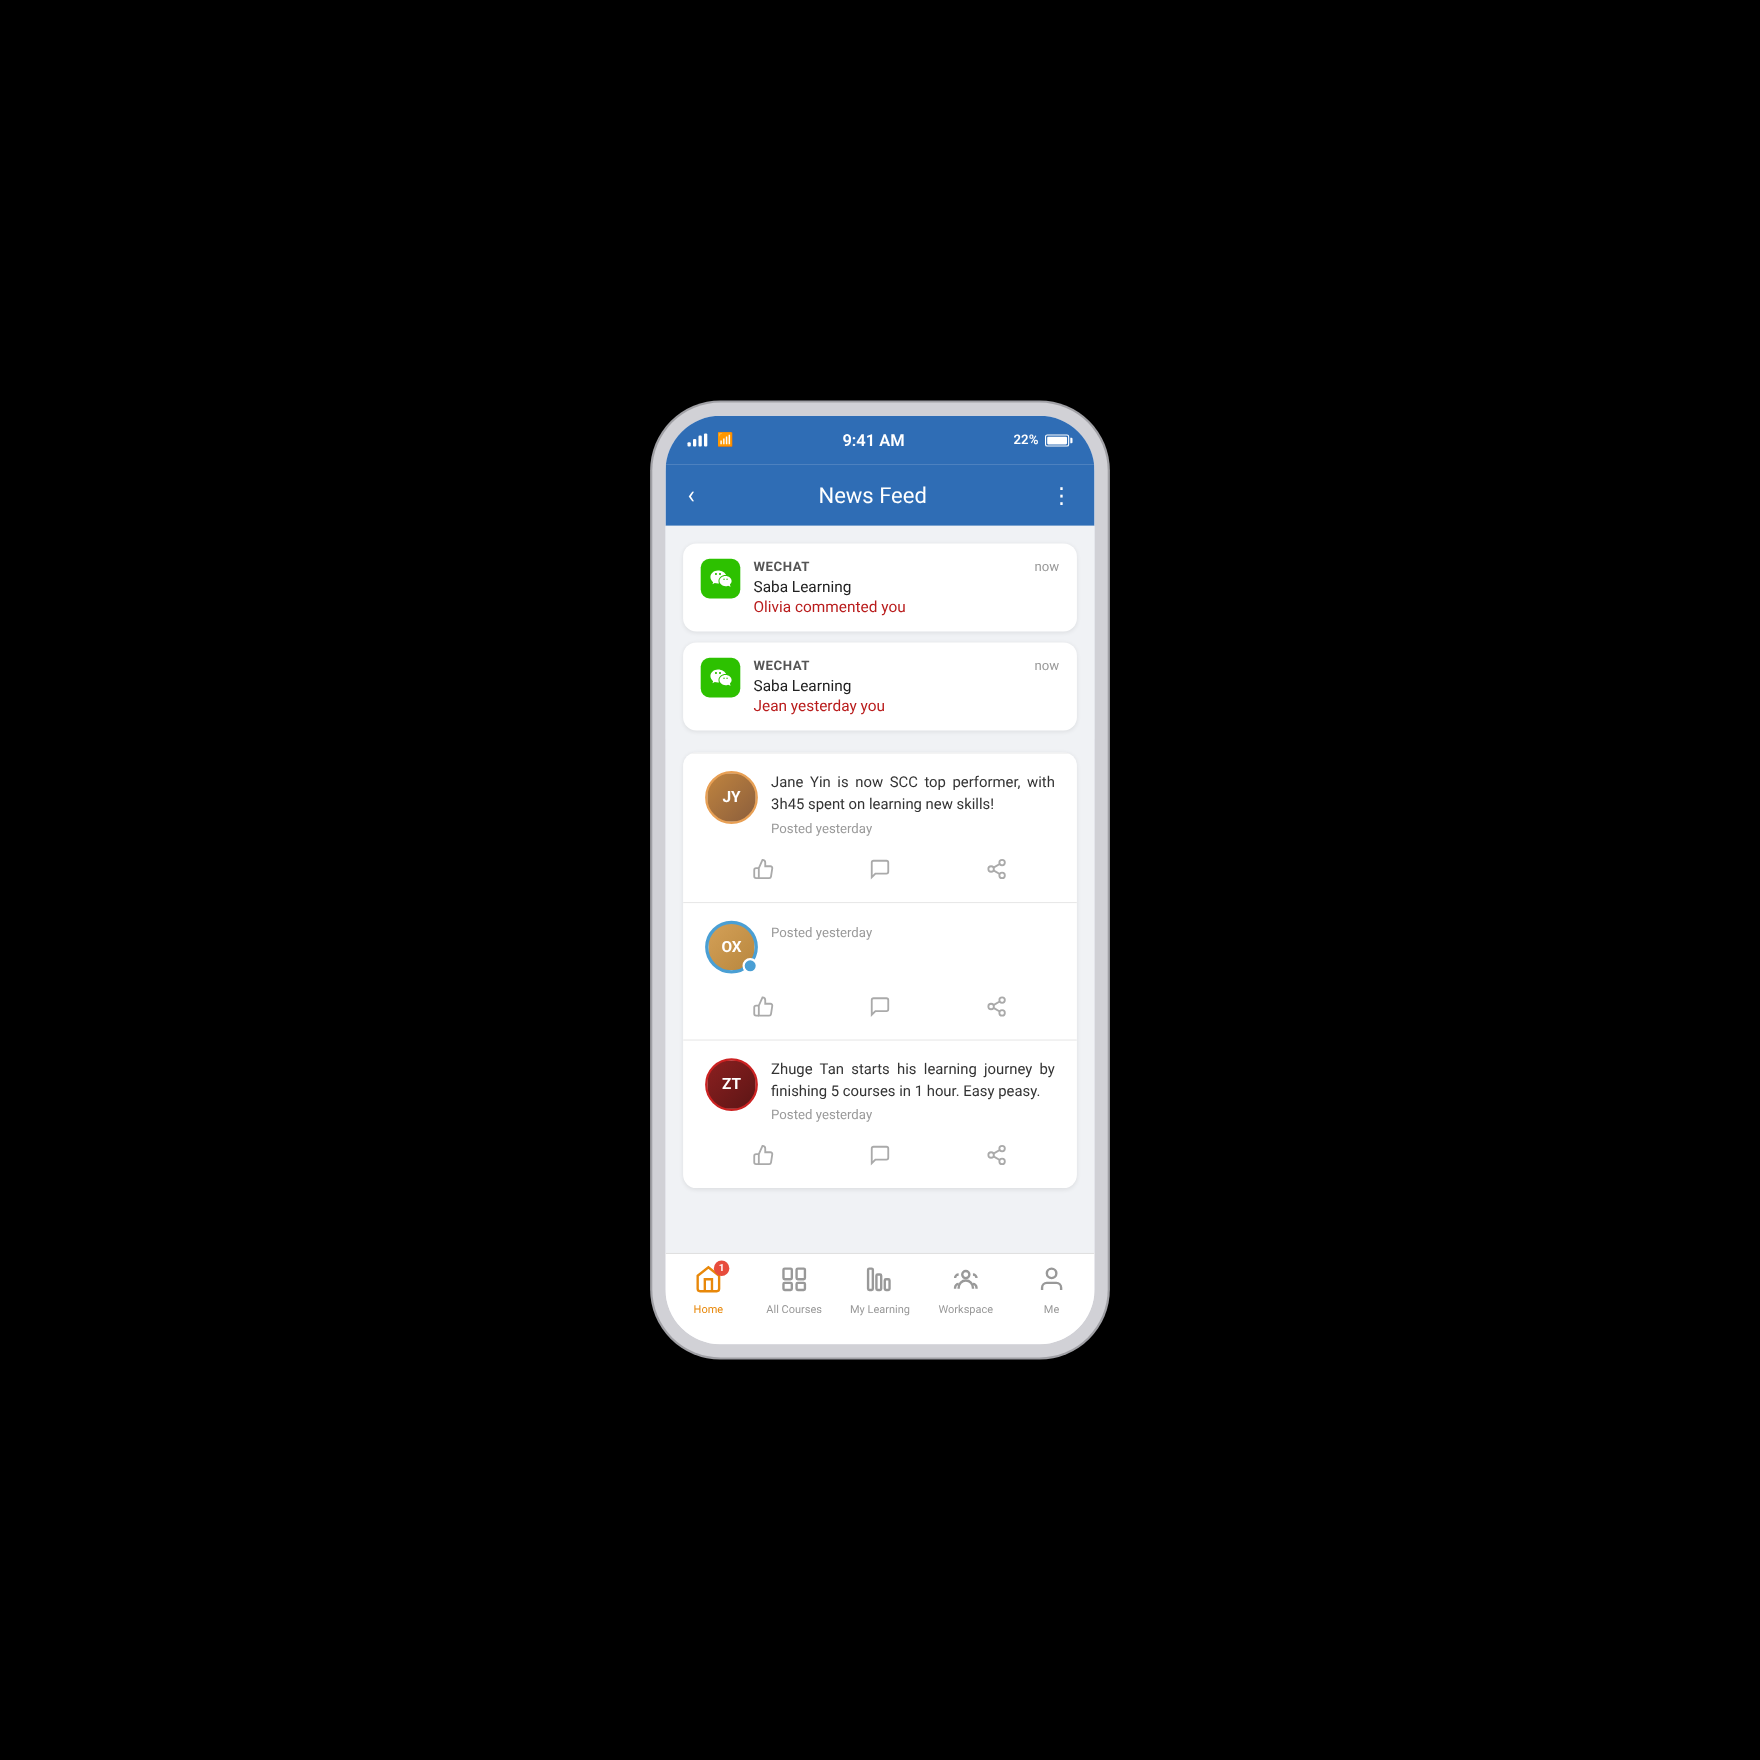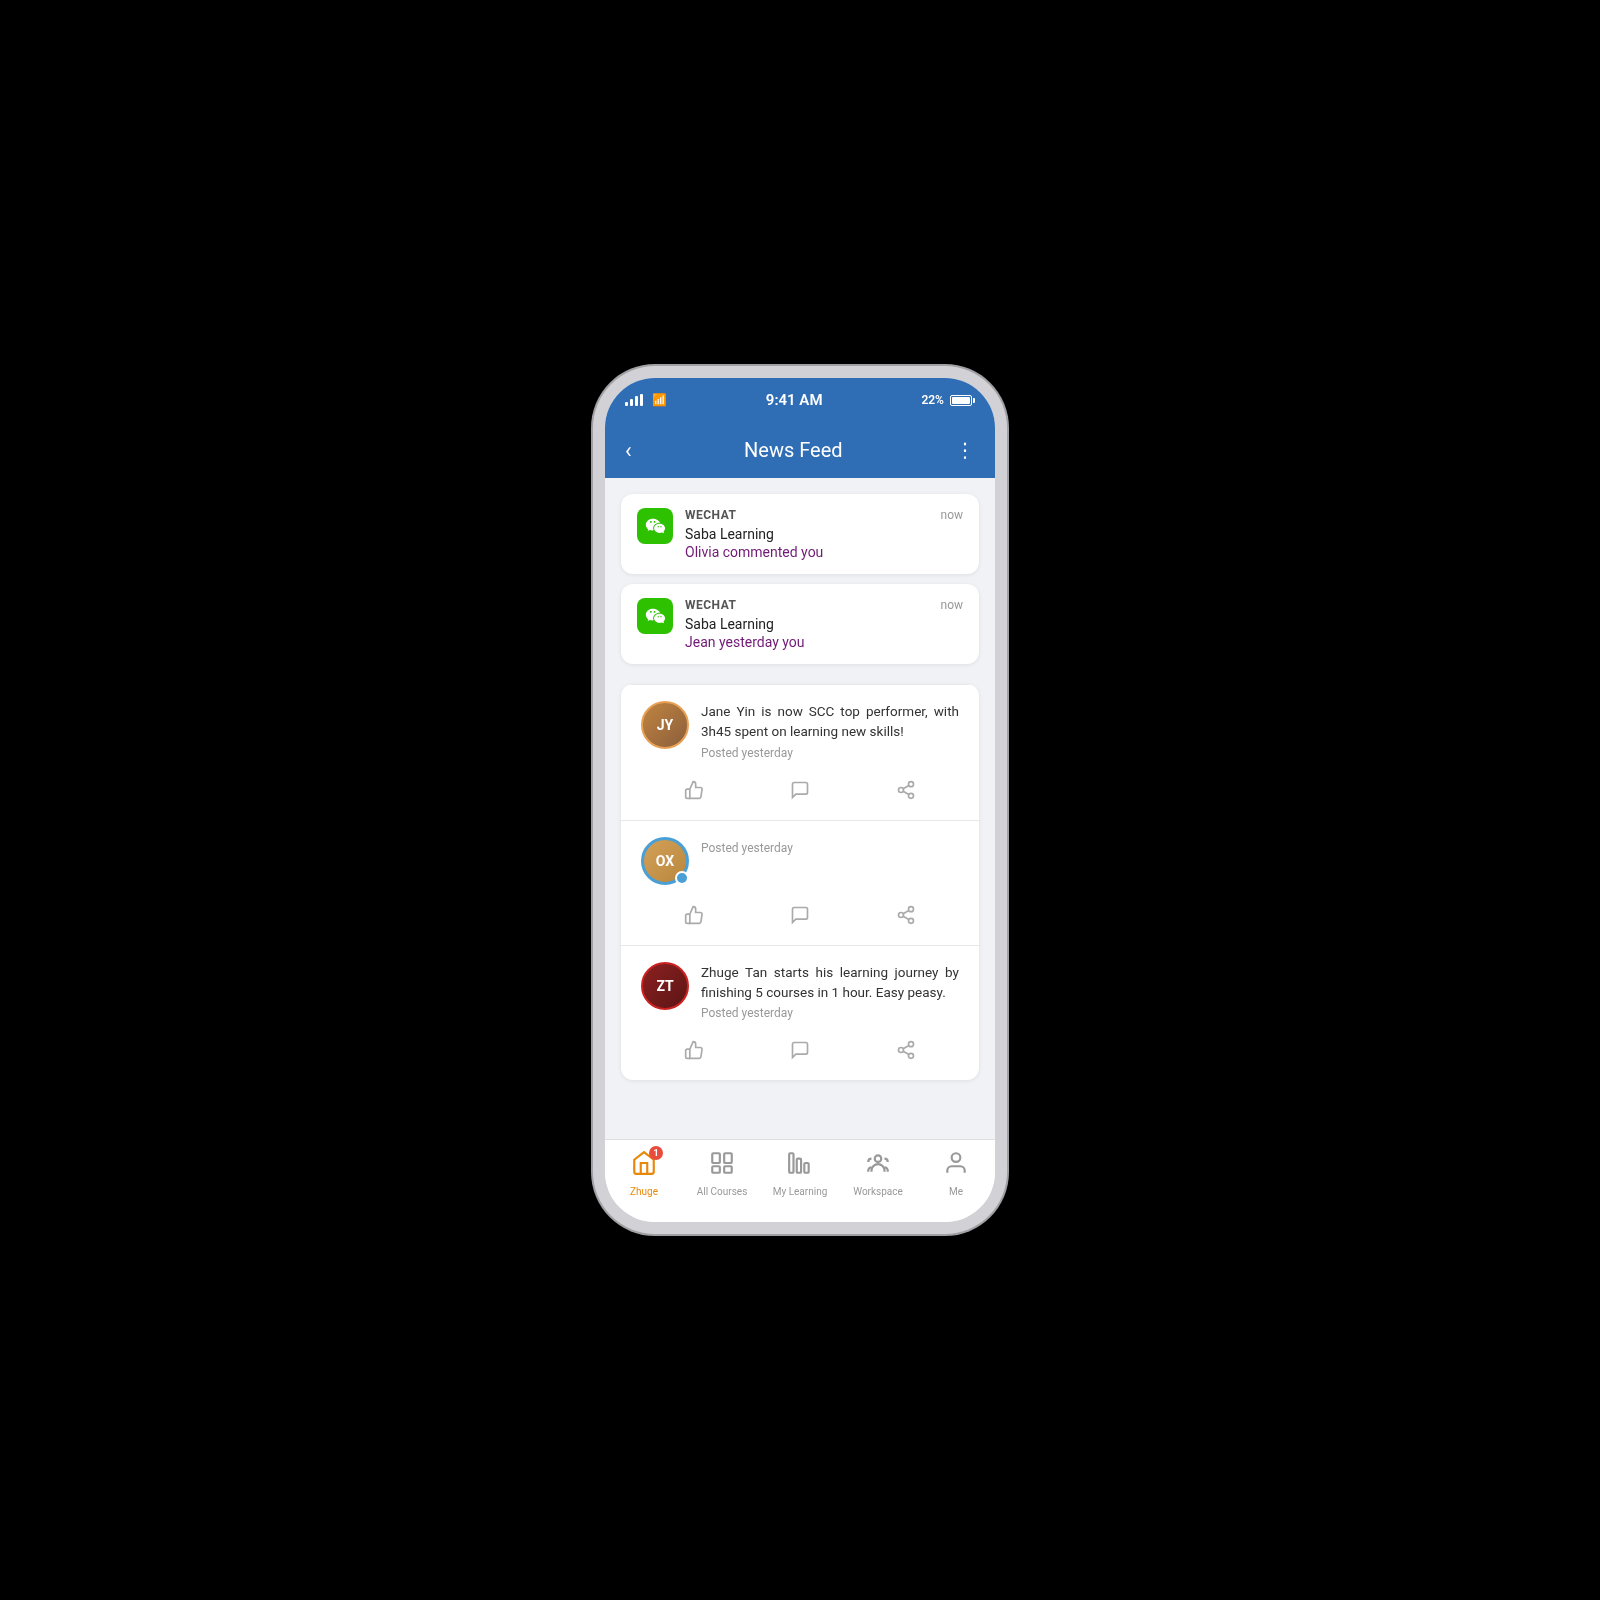--- a/index.html
+++ b/index.html
@@ -205,21 +205,21 @@
 
     .notification-title {
       font-size: 14px;
       font-weight: 400;
       color: #222;
       margin-bottom: 2px;
     }
 
     .notification-text {
       font-size: 14px;
-      color: #701a75;
+      color: #b91c1c;
     }
 
     
     .whats-new-section {
       background: white;
       margin: 12px 16px 16px;
       border-radius: 12px;
       box-shadow: 0 1px 4px rgba(0,0,0,0.08);
       overflow: hidden;
     }
@@ -558,21 +558,21 @@
   <div class="bottom-nav">
 
     <div class="nav-item active">
       <div class="nav-icon">
         <svg width="26" height="26" viewBox="0 0 24 24" fill="none" stroke="#e8880a" stroke-width="2">
           <path d="M3 9l9-7 9 7v11a2 2 0 0 1-2 2H5a2 2 0 0 1-2-2z"></path>
           <polyline points="9 22 9 12 15 12 15 22"></polyline>
         </svg>
         <div class="nav-badge">1</div>
       </div>
-      <span class="nav-label" style="color:#e8880a;">Zhuge</span>
+      <span class="nav-label" style="color:#e8880a;">Home</span>
     </div>
 
     <div class="nav-item">
       <div class="nav-icon">
         <svg width="26" height="26" viewBox="0 0 24 24" fill="none" stroke="#999" stroke-width="2">
           <rect x="3" y="3" width="7" height="9" rx="1"></rect>
           <rect x="14" y="3" width="7" height="9" rx="1"></rect>
           <rect x="3" y="15" width="7" height="6" rx="1"></rect>
           <rect x="14" y="15" width="7" height="6" rx="1"></rect>
         </svg>

